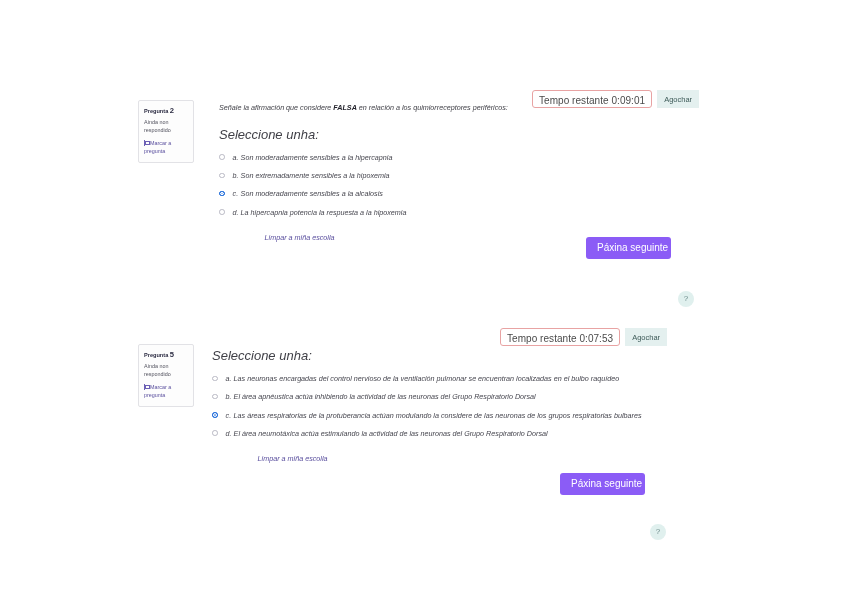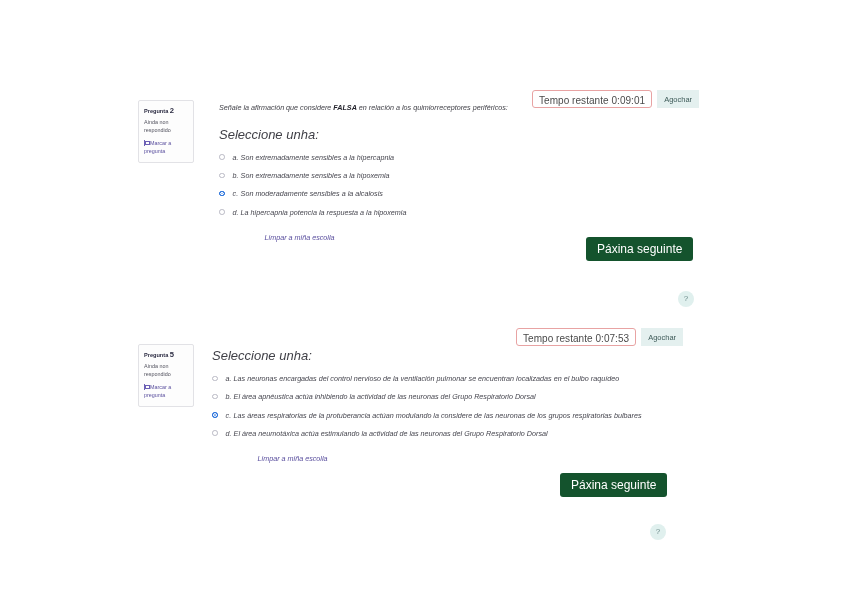--- a/index.html
+++ b/index.html
@@ -36,21 +36,21 @@
 
   
   .timer-row {
     position: absolute;
     display: flex;
     align-items: stretch;
     gap: 5px;
     height: 18px;
   }
   .sec1 .timer-row { left: 532px; top: 10px; }
-  .sec2 .timer-row { left: 516px; top: 10px; }
+  .sec2 .timer-row { left: 500px; top: 10px; }
 
   .timer-box {
     border: 1px solid #e8a3a3;
     background: #ffffff;
     border-radius: 3px;
     font-size: 10px;
     line-height: 1;
     color: #4a4a4a;
     padding: 5px 6px 4px 6px;
     white-space: nowrap;
@@ -200,27 +200,27 @@
     margin-top: 4px;
     margin-left: 21.6px;
     display: inline-block;
     cursor: pointer;
     padding-left: 24px;
   }
 
   
   .next-btn {
     position: absolute;
-    background: #14532d;
+    background: #8b5cf6;
     color: #ffffff;
     border: none;
     border-radius: 3px;
-    font-size: 12px;
+    font-size: 10px;
     font-family: inherit;
-    padding: 6px 11px 6px 11px;
+    padding: 6px 3px 6px 11px;
     cursor: pointer;
     line-height: 1;
     white-space: nowrap;
   }
   .sec1 .next-btn { left: 586px; top: 157px; }
   .sec2 .next-btn { left: 560px; top: 155px; }
 
   
   .help-btn {
     position: absolute;
@@ -267,21 +267,21 @@
 
       <div class="qcontent">
         <div class="qstem"><span>Señale la afirmación que considere </span><b>FALSA</b><span> en relación a los quimiorreceptores periféricos:</span></div>
 
         <div class="qprompt">Seleccione unha:</div>
 
         <ul class="options">
           <li class="opt">
             <span class="radio"></span>
             <span class="opt-letter">a.</span>
-            <span class="opt-text">Son extremadamente sensibles a la hipercapnia</span>
+            <span class="opt-text">Son moderadamente sensibles a la hipercapnia</span>
           </li>
           <li class="opt">
             <span class="radio"></span>
             <span class="opt-letter">b.</span>
             <span class="opt-text">Son extremadamente sensibles a la hipoxemia</span>
           </li>
           <li class="opt">
             <span class="radio checked"></span>
             <span class="opt-letter">c.</span>
             <span class="opt-text">Son moderadamente sensibles a la alcalosis</span>

